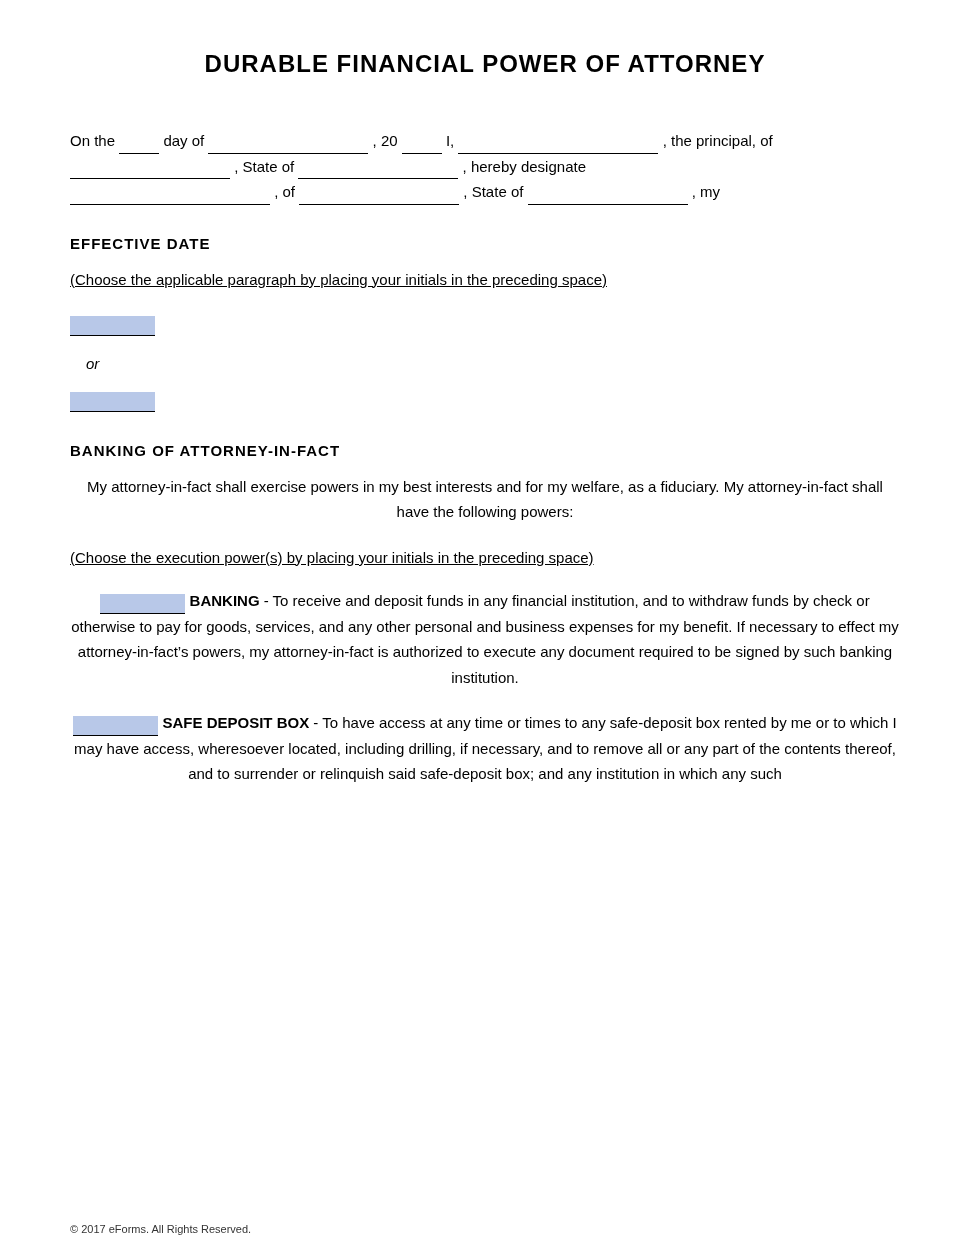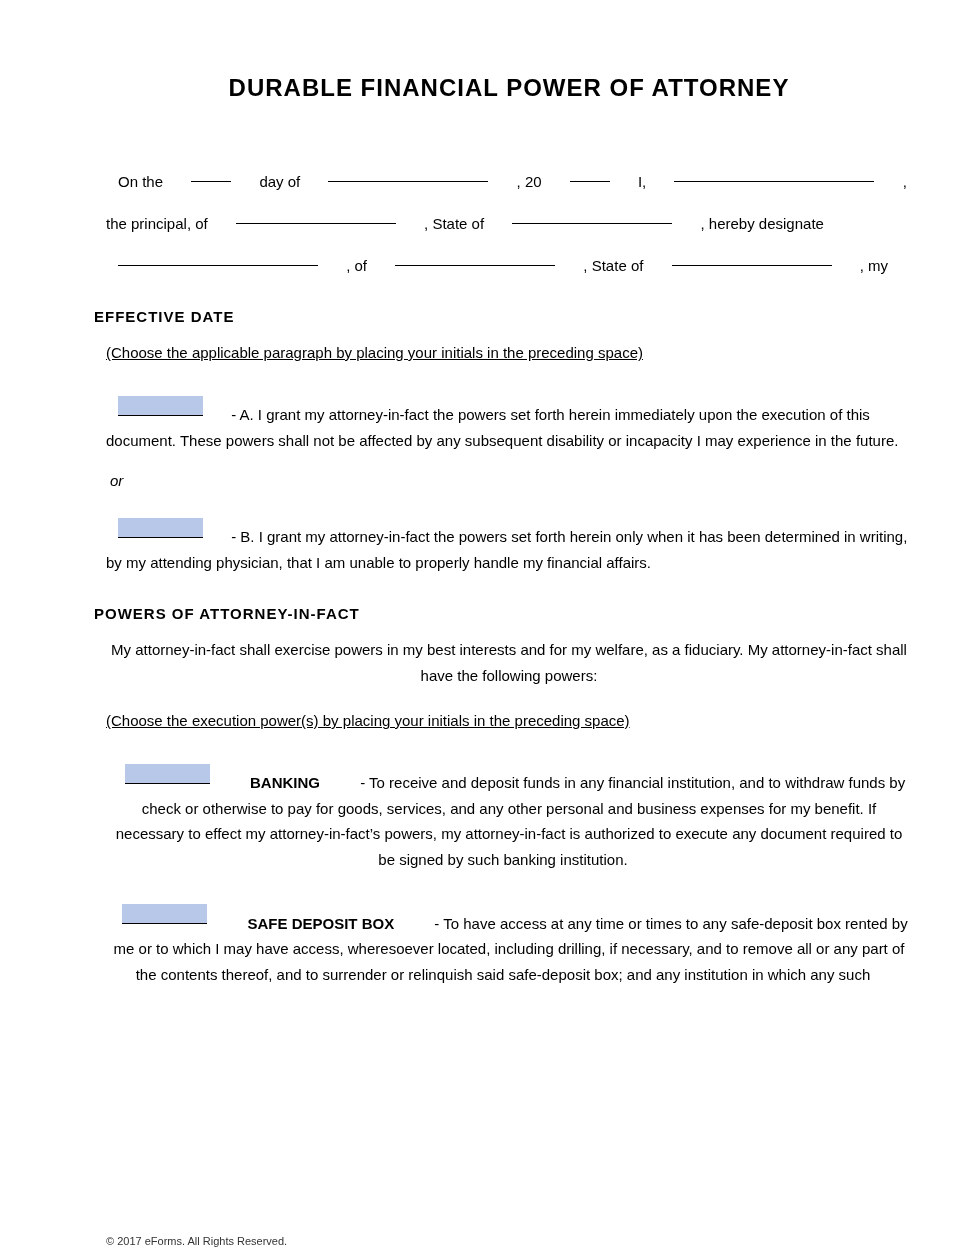--- a/index.html
+++ b/index.html
@@ -1,16 +1,16 @@
 <!DOCTYPE html>
 <html><head>
   <meta charset="utf-8">
   <style>
     * {
-      margin: 12px;
+      margin: 0;
       padding: 0;
       box-sizing: border-box;
     }
 
     body {
       background: #fff;
       font-family: Arial, sans-serif;
       font-size: 15px;
       color: #000;
       width: 970px;
@@ -126,31 +126,29 @@
   <span class="underline-field medium"></span>
   <span>, my</span><br>
 </div>
 
 <div class="section-heading">EFFECTIVE DATE</div>
 
 <div class="section-note">(Choose the applicable paragraph by placing your initials in the preceding space)</div>
 
 <div class="option-block">
   <span class="initials-field"></span>
-  <span>- A. I grant my attorney-in-fact the powers set forth herein immediately upon the execution of this document. These powers shall not be affected by any subsequent disability or incapacity I may experience in the future.</span>
 </div>
 
 <div class="or-text">or</div>
 
 <div class="option-block">
   <span class="initials-field"></span>
-  <span>- B. I grant my attorney-in-fact the powers set forth herein only when it has been determined in writing, by my attending physician, that I am unable to properly handle my financial affairs.</span>
 </div>
 
-<div class="section-heading">POWERS OF ATTORNEY-IN-FACT</div>
+<div class="section-heading">BANKING OF ATTORNEY-IN-FACT</div>
 
 <div class="powers-block">My attorney-in-fact shall exercise powers in my best interests and for my welfare, as a fiduciary. My attorney-in-fact shall have the following powers:</div>
 
 <div class="section-note">(Choose the execution power(s) by placing your initials in the preceding space)</div>
 
 <div class="powers-block">
   <span class="initials-field"></span>
   <span> <strong>BANKING</strong></span>
   <span>- To receive and deposit funds in any financial institution, and to withdraw funds by check or otherwise to pay for goods, services, and any other personal and business expenses for my benefit.  If necessary to effect my attorney-in-fact’s powers, my attorney-in-fact is authorized to execute any document required to be signed by such banking institution.</span>
 </div>

